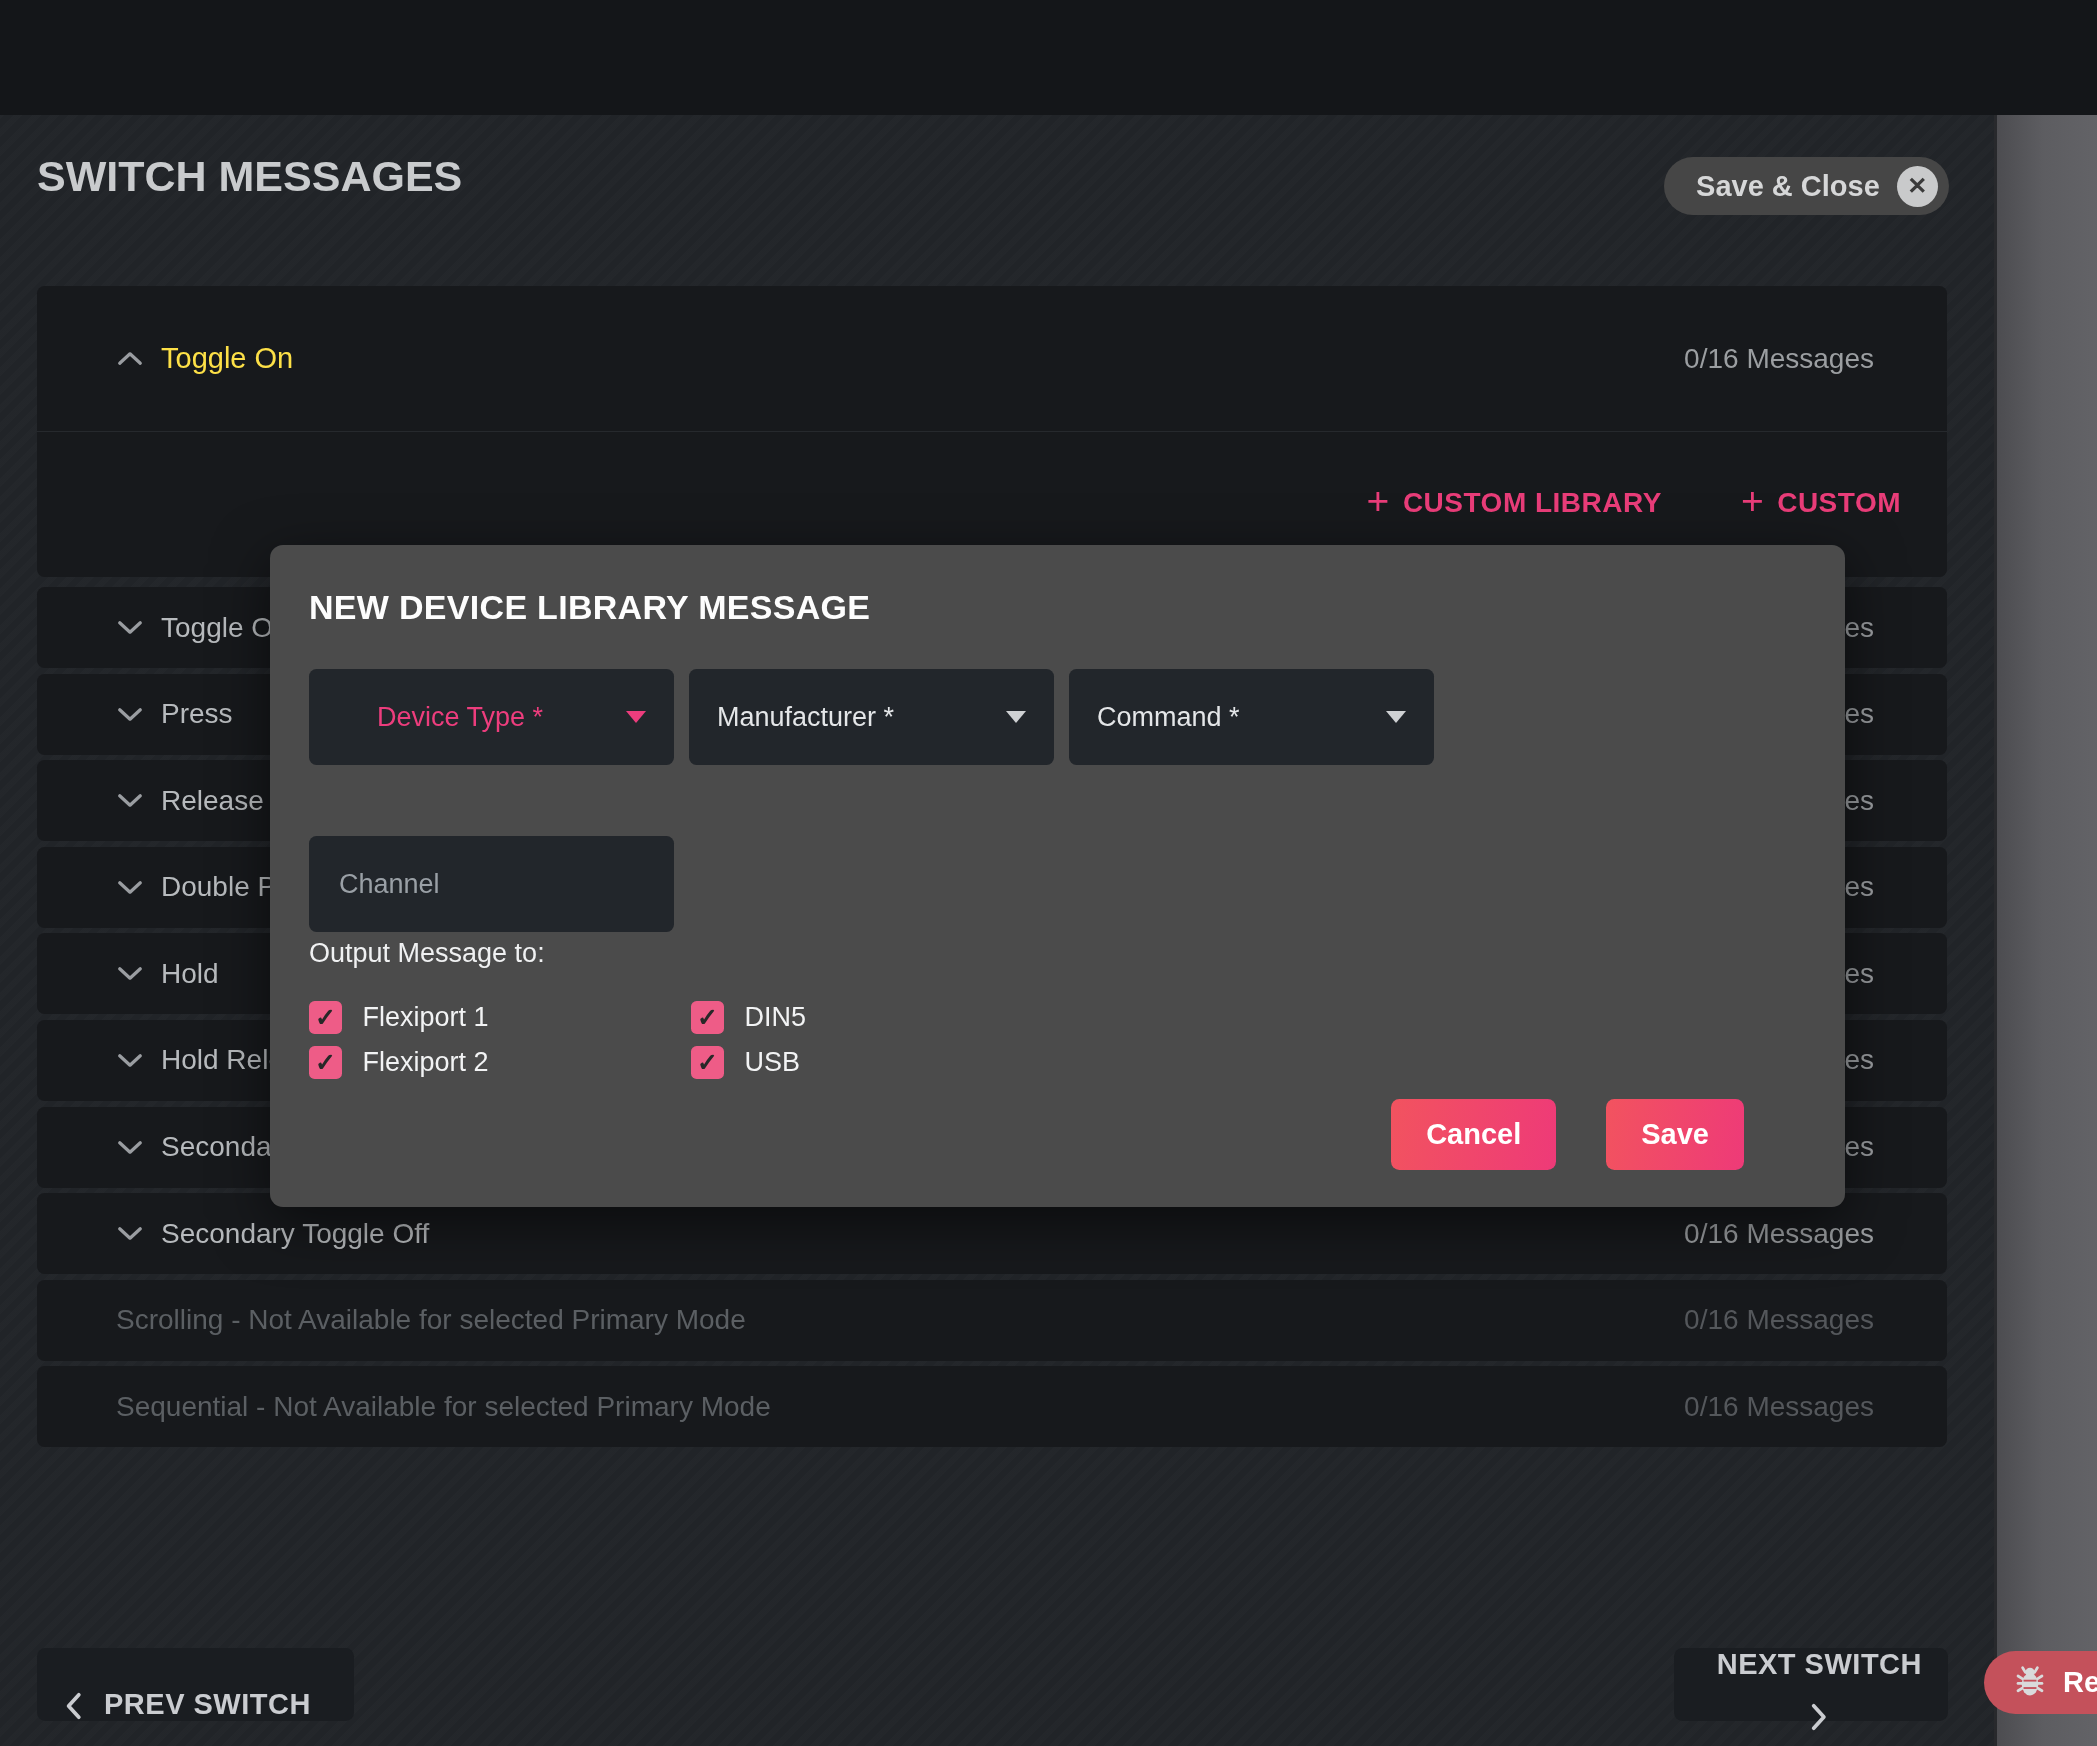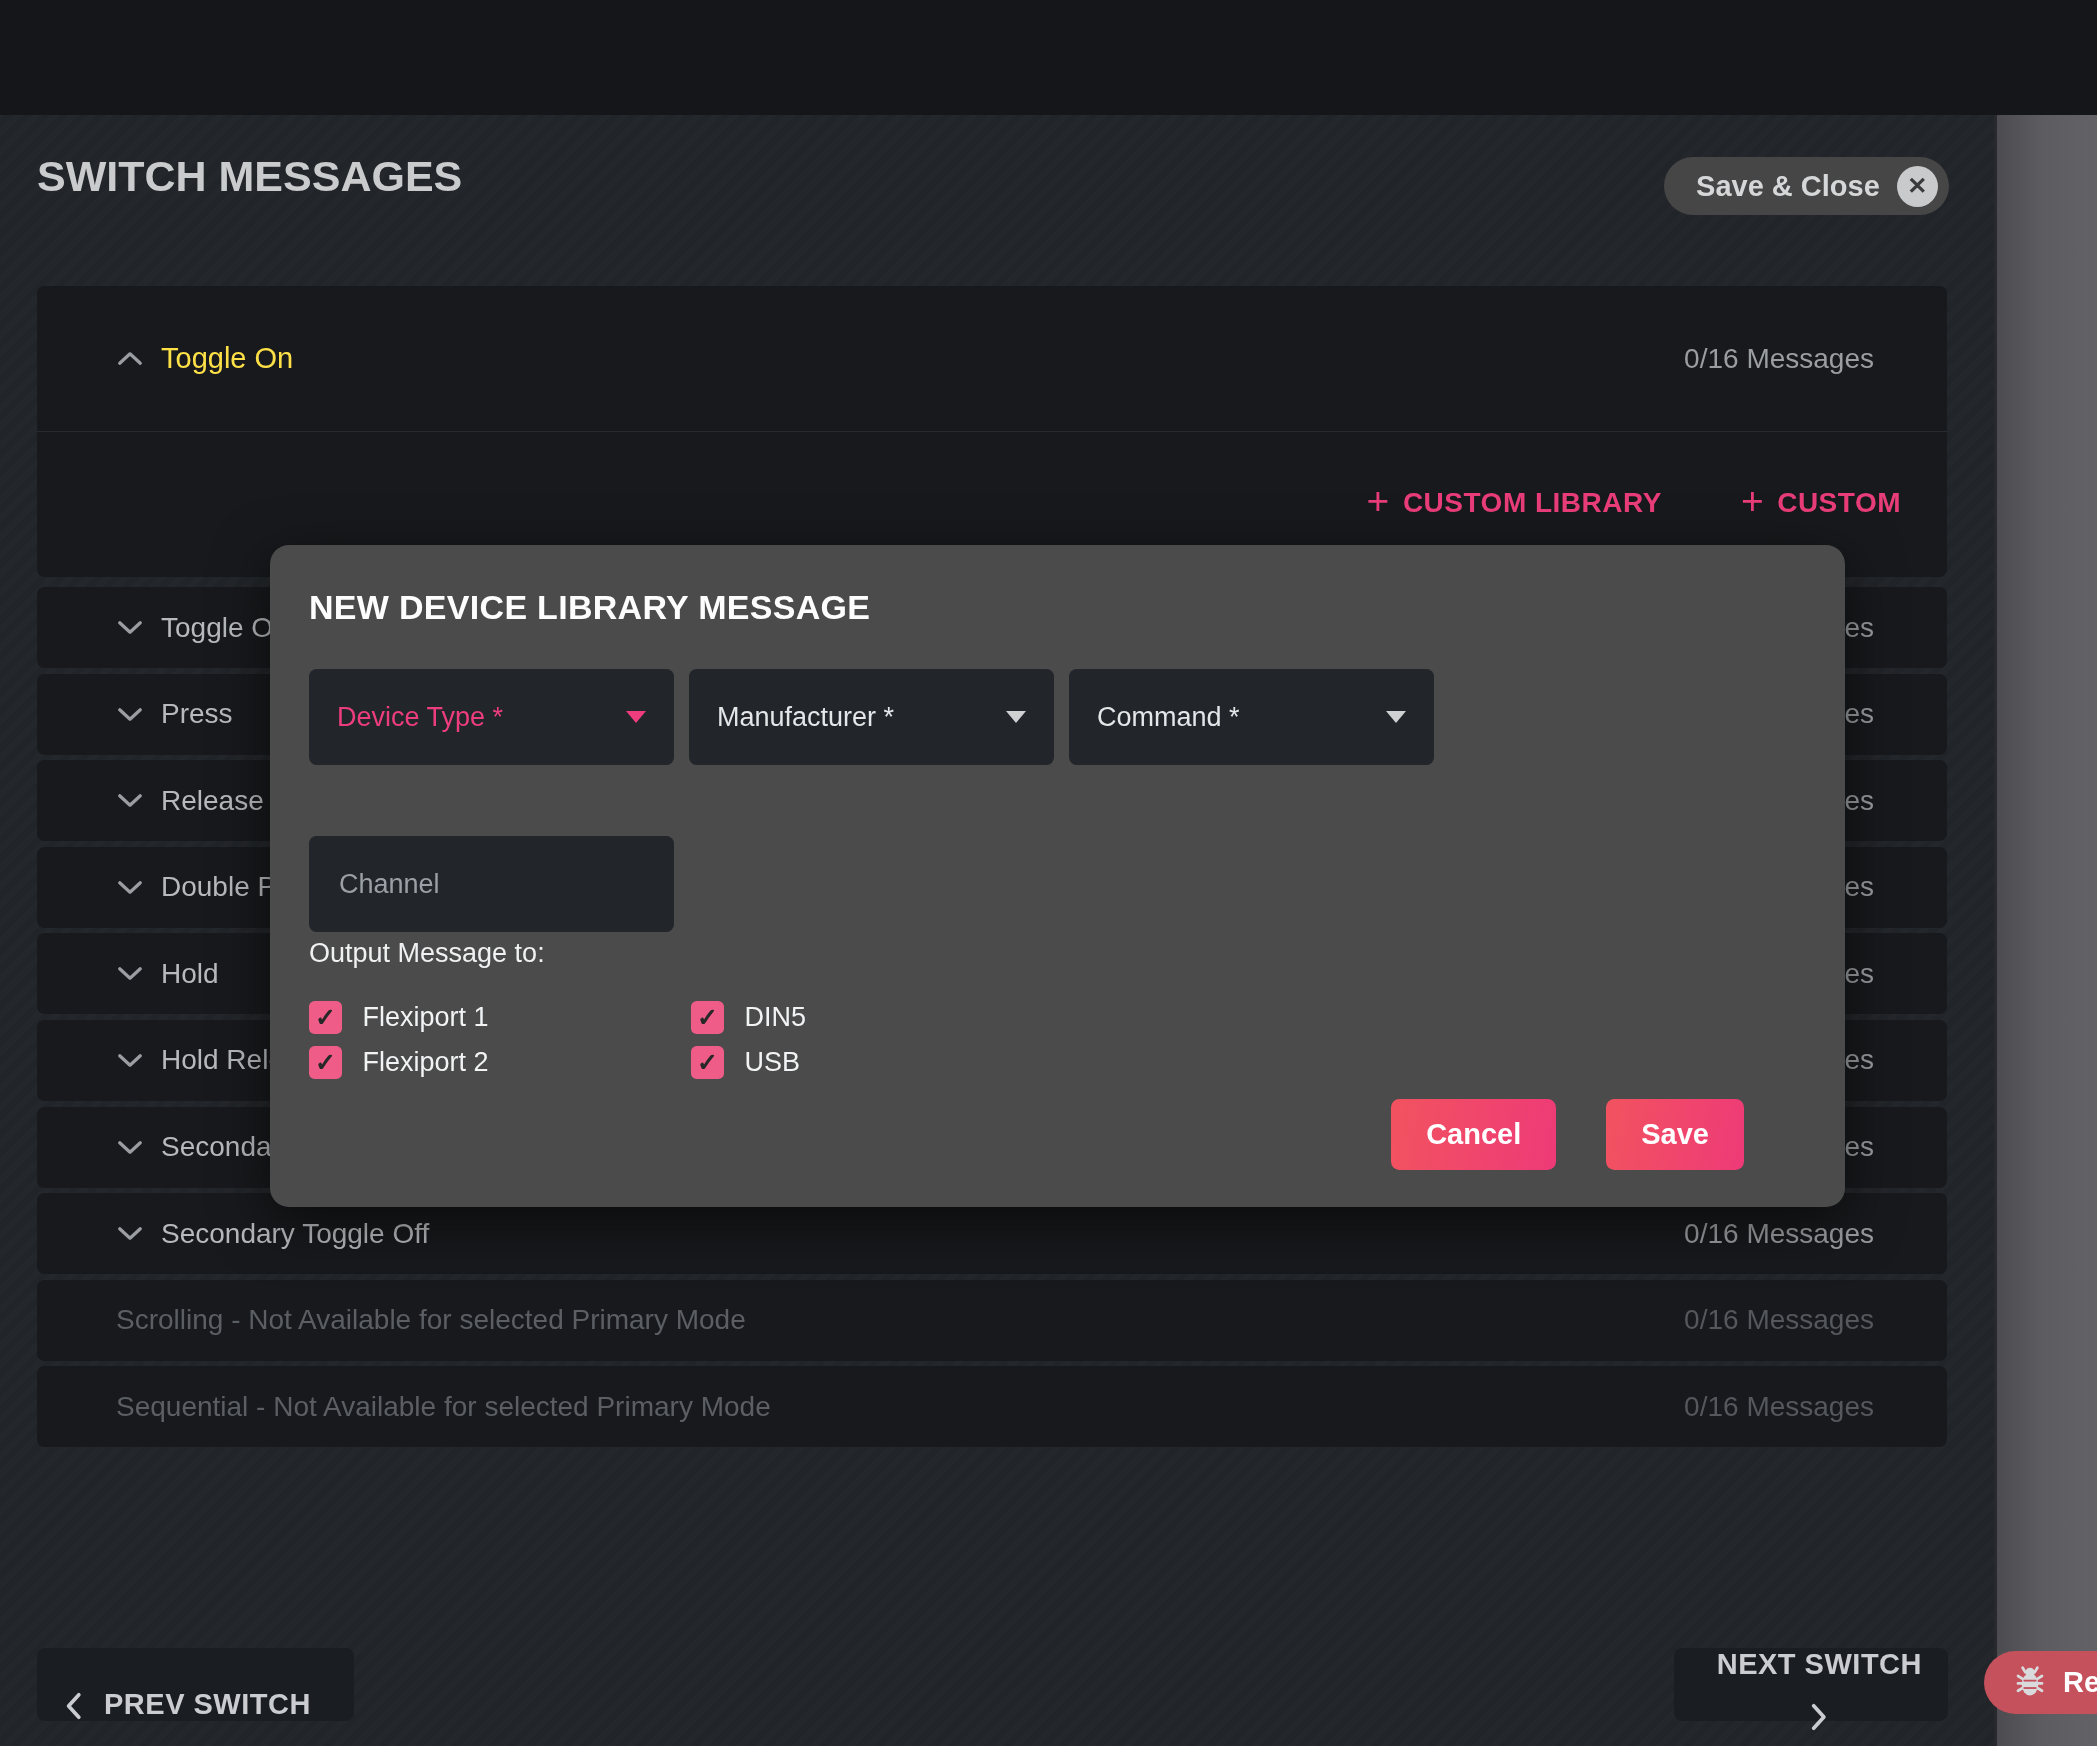--- a/index.html
+++ b/index.html
@@ -36,30 +36,30 @@
   .row-card{height:81px;margin-bottom:5.6px;background:#17191c;border-radius:7.5px;display:flex;
        align-items:center;padding:0 73px 0 79px;cursor:pointer;}
   .row-chev{display:flex;margin-right:17px;flex:none;}
   .row-label{font-size:28px;color:#b7babd;white-space:nowrap;}
   .row-count{margin-left:auto;font-size:28px;color:#9b9ea1;white-space:nowrap;}
   .row-card.dimmed{cursor:default;}
   .row-card.dimmed .row-label{color:#5b5f63;}
   .row-card.dimmed .row-count{color:#54575b;}
 
   .modal{position:absolute;left:270px;top:545px;width:1575px;height:662px;background:#4b4b4b;
-       border-radius:19px;box-shadow:0 15px 56px rgba(0,0,0,0.55);z-index:6;}
+       border-radius:13px;box-shadow:0 15px 56px rgba(0,0,0,0.55);z-index:6;}
   .modal-title{position:absolute;left:39px;top:43px;font-size:34px;font-weight:bold;color:#fdfdfd;
        letter-spacing:0.3px;}
   .dd-row{position:absolute;left:39px;top:124px;display:flex;gap:15px;}
   .dd{width:365px;height:96px;background:#22262b;border-radius:7.5px;display:flex;align-items:center;
        padding:0 28px;box-sizing:border-box;cursor:pointer;}
   .dd-label{font-size:27px;color:#e4e6e8;}
   .caret{margin-left:auto;width:0;height:0;border-left:10.3px solid transparent;
        border-right:10.3px solid transparent;border-top:12px solid #cfd1d3;}
-  .dd.active .dd-label{color:#ed3d7d;}
+  .dd.active .dd-label{color:#ed3d7d;margin-left:40px;}
   .dd.active .caret{border-top-color:#ed3d7d;}
   .channel-box{position:absolute;left:39px;top:259px;width:365px;height:96px;background:#22262b;
        border-radius:7.5px;display:flex;align-items:center;padding:0 28px;box-sizing:border-box;margin-top:32px;}
   .channel-box input{background:transparent;border:none;outline:none;width:100%;
        font-family:"Liberation Sans",sans-serif;font-size:27px;color:#e8e9eb;}
   .channel-box input::placeholder{color:#9aa0a6;opacity:1;}
   .output-label{position:absolute;left:39px;top:393px;font-size:27px;color:#f0f1f2;}
   .cb-grid{position:absolute;left:39px;top:450px;display:grid;grid-template-rows:repeat(2,45px);
        grid-template-columns:382px auto;grid-auto-flow:column;align-items:center;}
   .cb-item{display:flex;align-items:center;gap:20.5px;font-size:27px;color:#f2f3f4;cursor:pointer;}

